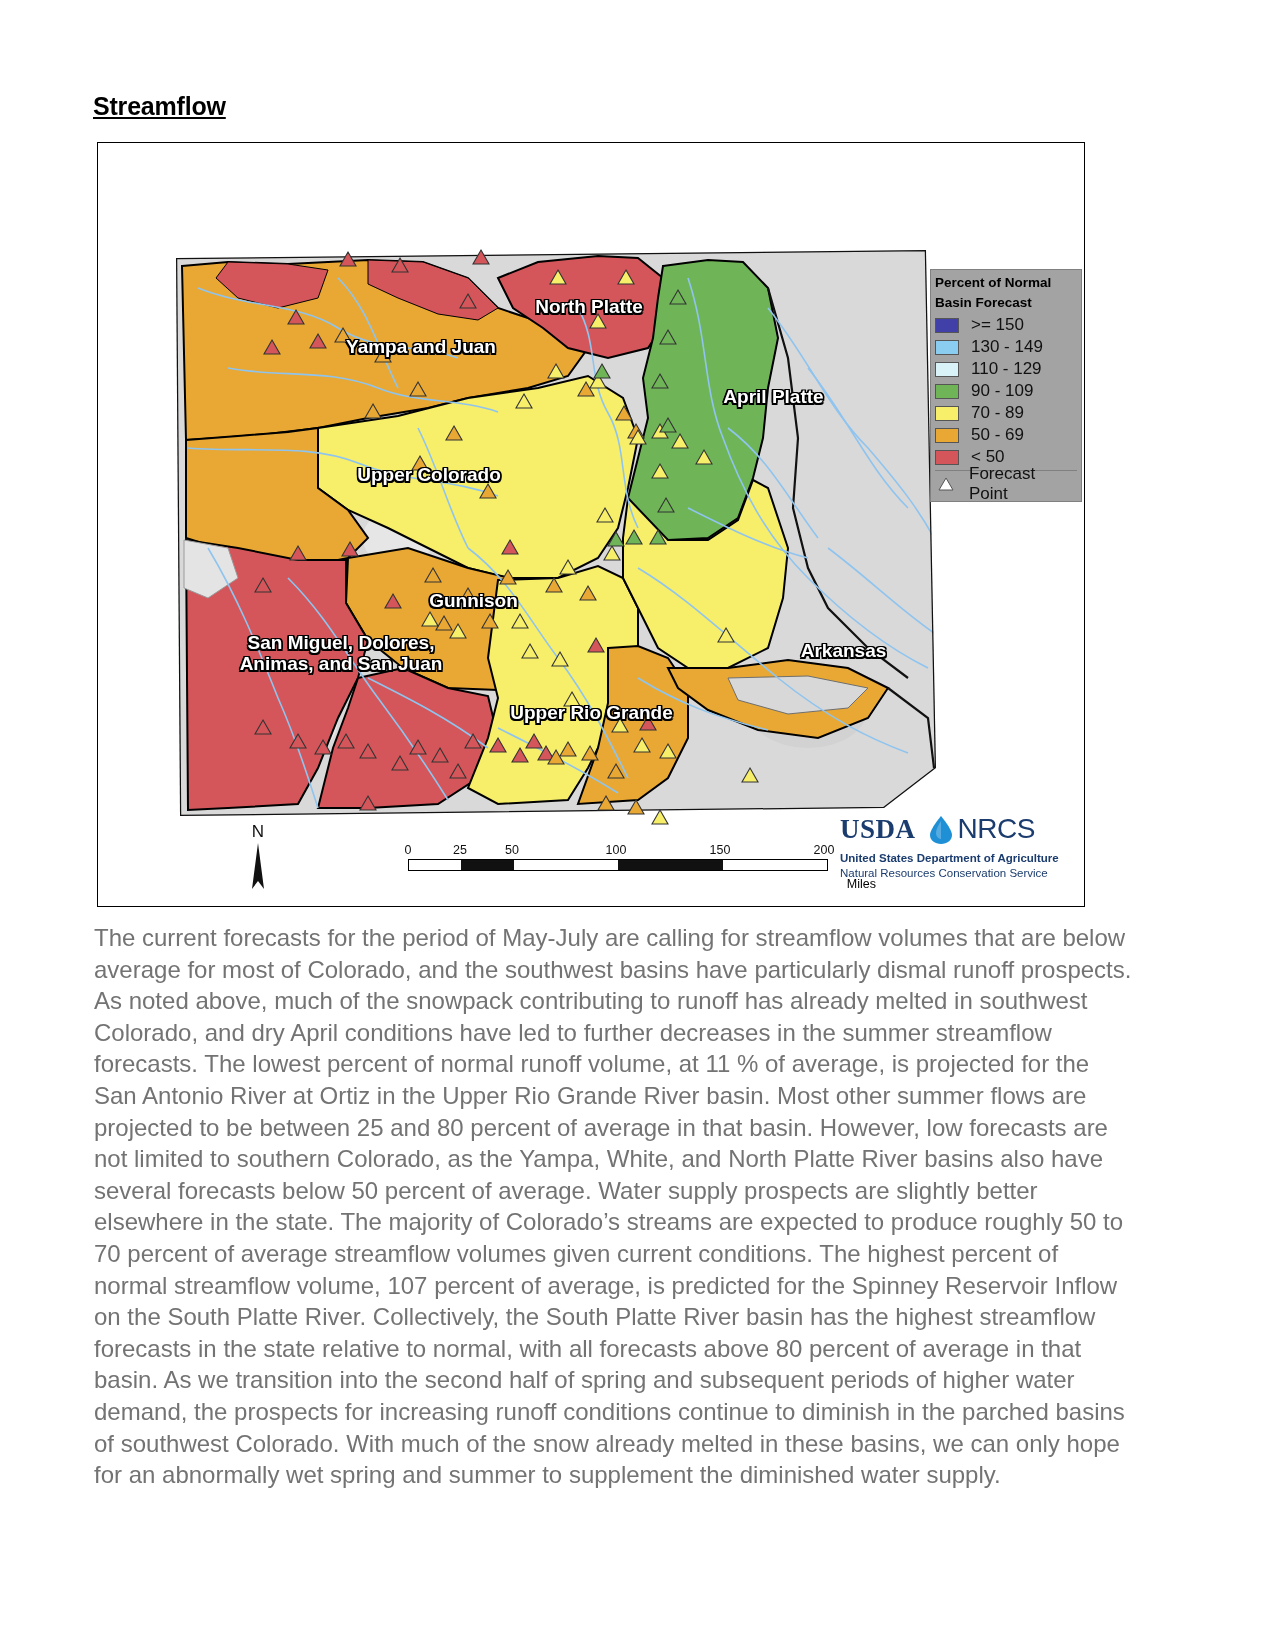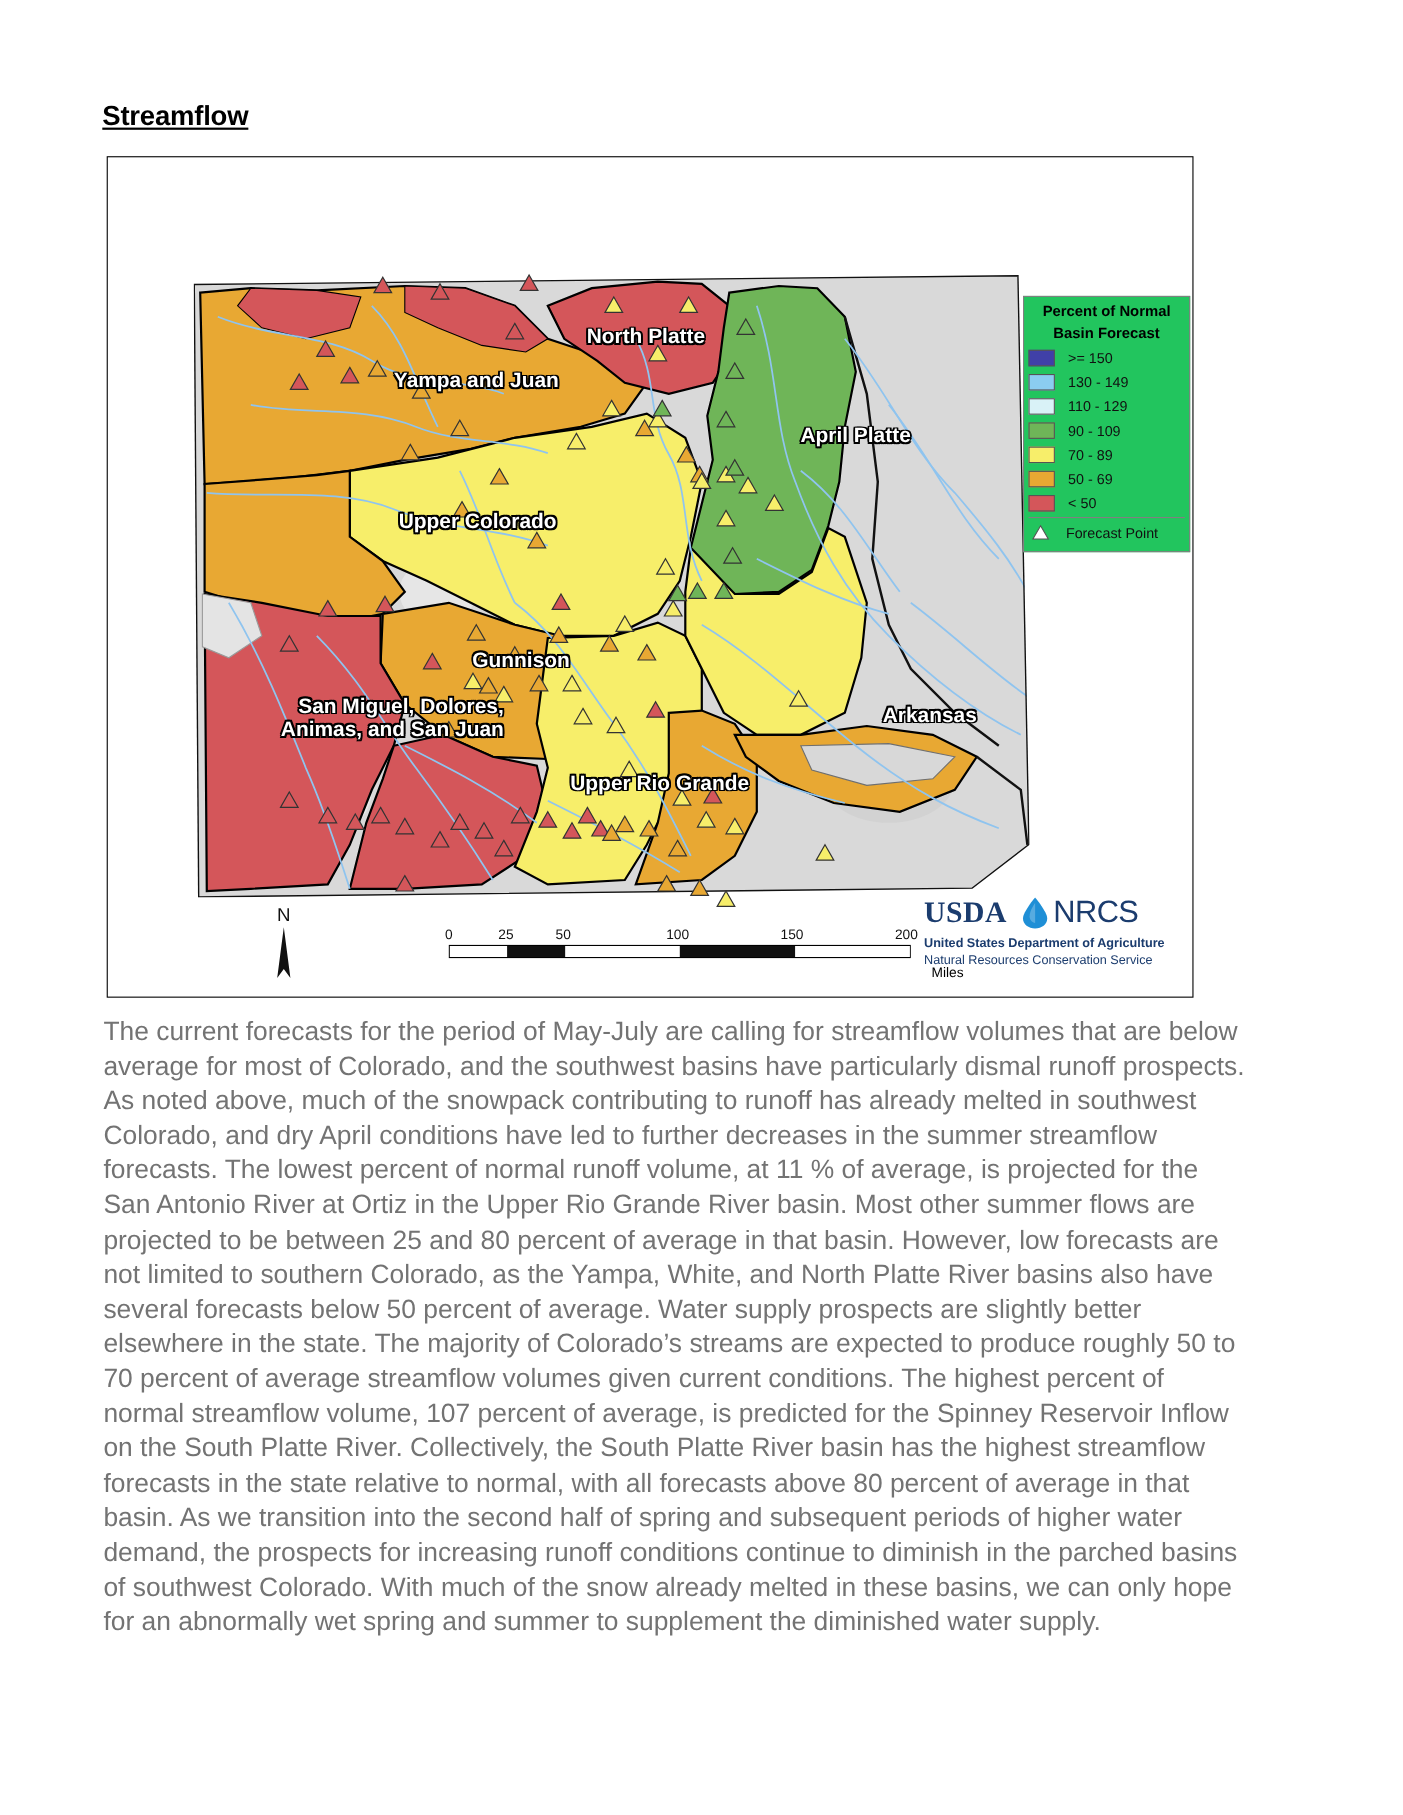--- a/index.html
+++ b/index.html
@@ -76,35 +76,35 @@
     color: #ffffff;
     font-size: 19px;
     font-weight: bold;
     font-family: "Liberation Sans", sans-serif;
     text-shadow:
       -1.5px 0 #000, 1.5px 0 #000, 0 -1.5px #000, 0 1.5px #000,
       -1.5px -1.5px #000, 1.5px -1.5px #000, -1.5px 1.5px #000, 1.5px 1.5px #000;
     white-space: nowrap;
     pointer-events: none;
     line-height: 21px;
-    text-align: right;
+    text-align: center;
+    margin-left: 13px;
   }
 
   
   .legend {
     position: absolute;
     left: 832px;
     top: 126px;
     width: 152px;
-    background: #22c55e;
+    background: #a3a3a3;
     border: 1px solid #808080;
     padding: 4px 4px 6px 4px;
     box-sizing: border-box;
     font-size: 12.5px;
-    text-align: center;
   }
   .legend-title {
     font-size: 13.5px;
     font-weight: bold;
     line-height: 17px;
     margin-bottom: 3px;
     font-family: "Liberation Sans", sans-serif;
   }
   .legend-row {
     display: flex;
@@ -121,21 +121,21 @@
   .legend-tri {
     width: 22px;
     height: 15px;
     margin-right: 12px;
     flex: none;
     display: flex;
     align-items: center;
     justify-content: center;
   }
   .legend-label {
-    font-size: 13px;
+    font-size: 17px;
     color: #111;
     font-family: "Liberation Sans", sans-serif;
   }
 
   
   .north {
     position: absolute;
     left: 140px;
     top: 680px;
     width: 40px;

